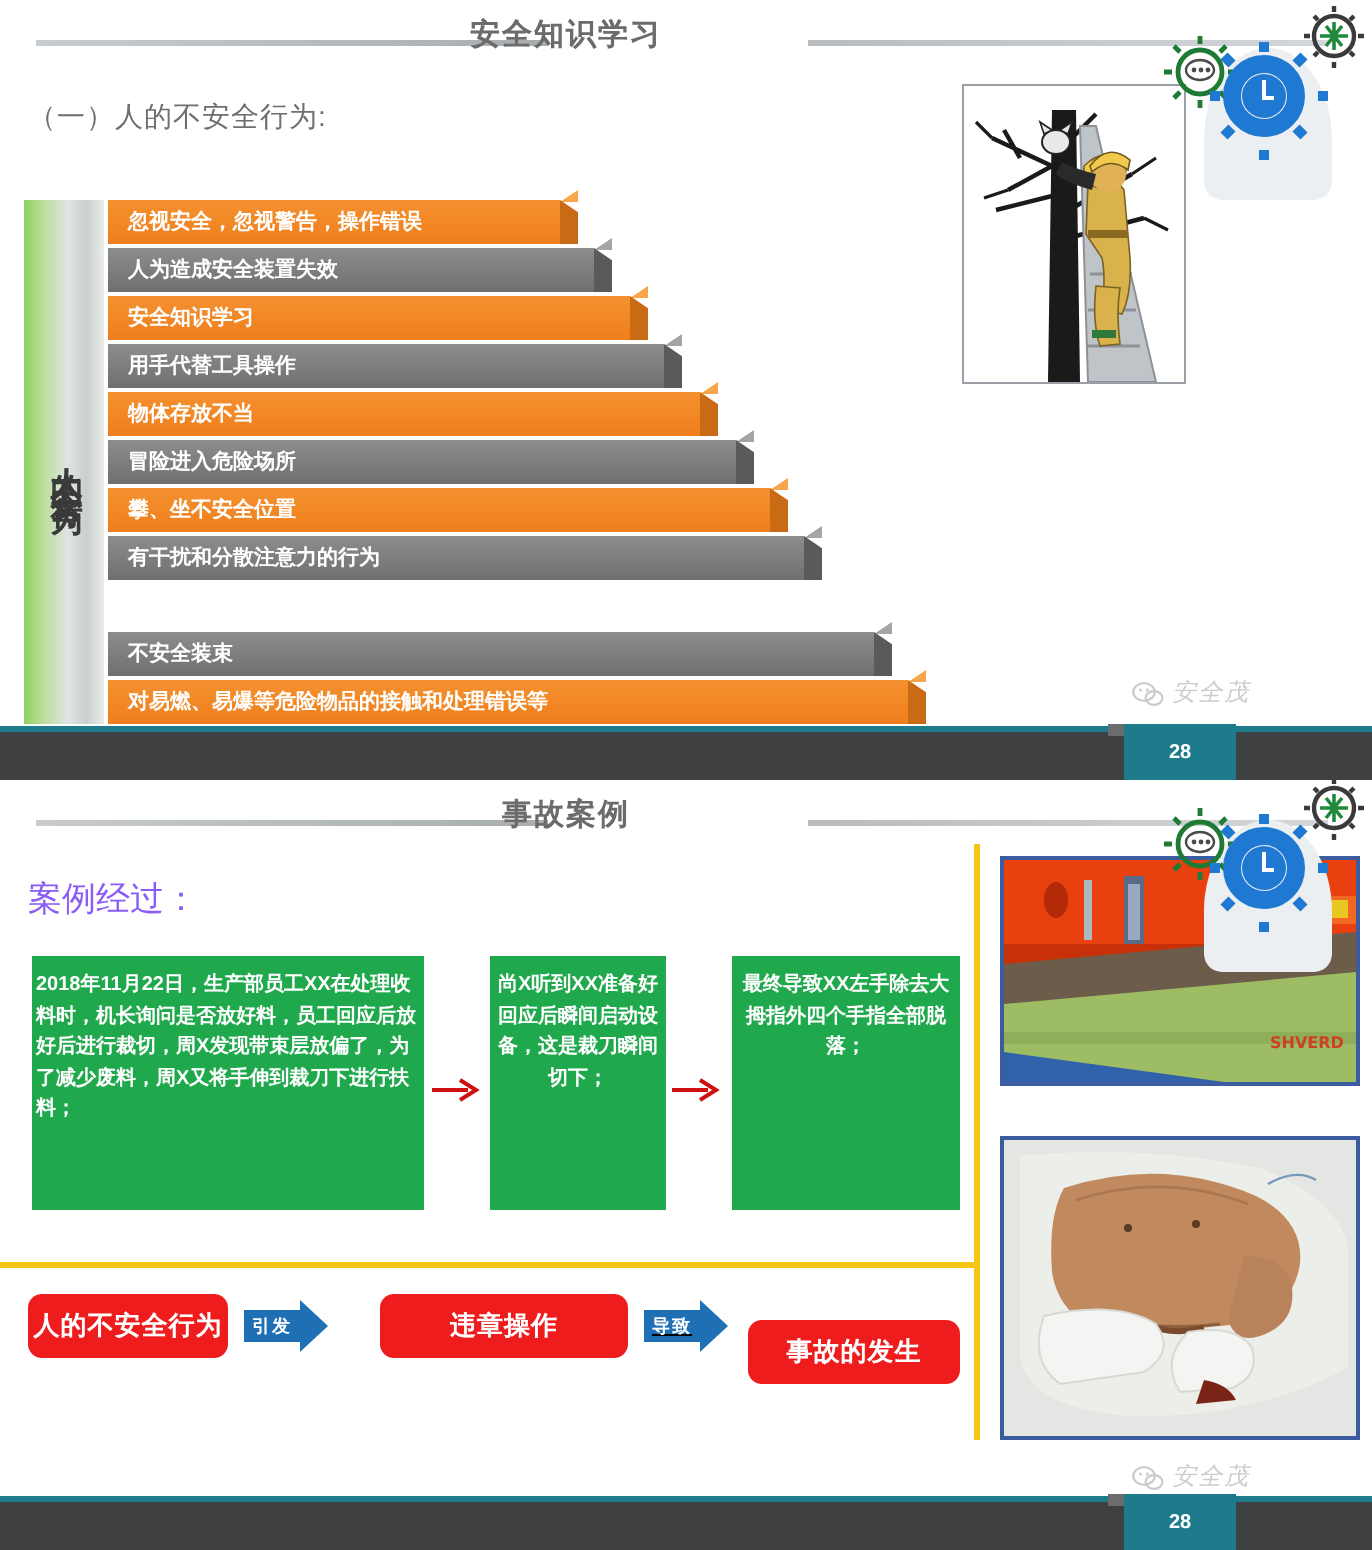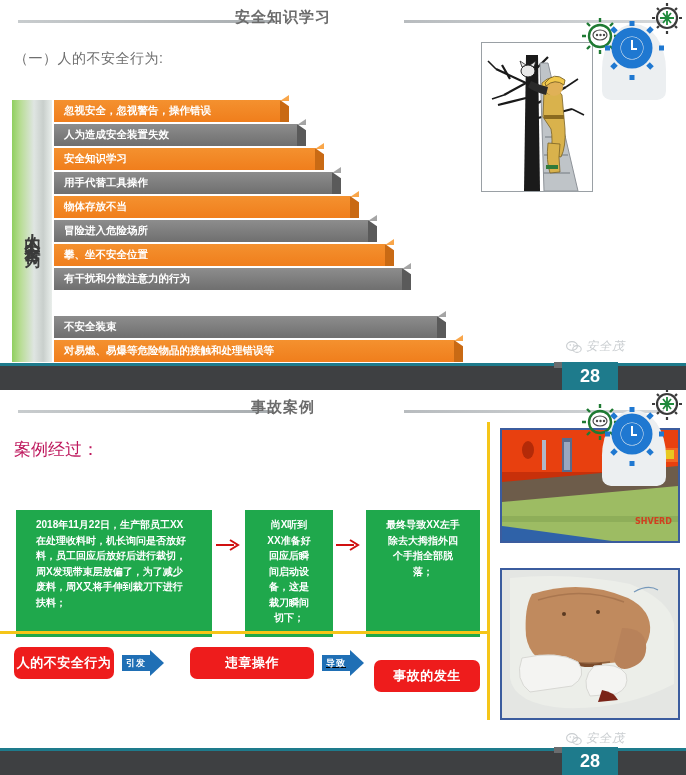--- a/index.html
+++ b/index.html
@@ -85,33 +85,33 @@
   
   .wm { position:absolute; display:flex; align-items:center; gap:4px;
         font-size:12px; color:#c9cdd0; font-style:italic; letter-spacing:1px;}
   .wm svg { display:block; }
 
   
   .footbar { position:absolute; left:0; bottom:0; width:686px; height:24px; background:#3e4042; }
   .footbar .teal-top { position:absolute; left:0; top:-3px; width:686px; height:3px; background:#1e7b8c; }
   .pagebadge {
     position:absolute; left:562px; top:-4px; width:56px; height:28px;
-    background:#1e7b8c; color:#fff; font-size:18px; font-weight:bold;
+    background:#1e7b8c; color:#fff; font-size:10px; font-weight:bold;
     display:flex; align-items:center; justify-content:center;
   }
   .pagebadge .nub { position:absolute; left:-8px; top:0; width:8px; height:6px; background:#6a6c6e; }
 
   
   .slide2 { position:absolute; left:0; top:390px; width:686px; height:385px; background:#fff; overflow:hidden; }
-  .s2-head { position:absolute; left:14px; top:48px; font-size:17px; color:#be185d;font-family:Liberation Mono, monospace; }
+  .s2-head { position:absolute; left:14px; top:48px; font-size:17px; color:#8b5cf6;font-family:Liberation Mono, monospace; }
 
   .gbox {
     position:absolute; background:#1fa84c; color:#fff;
     font-size:10px; font-weight:bold; line-height:1.55;
-    padding:7px 20px; text-align:center;margin-top:32px;
+    padding:7px 2px; text-align:center;
   }
   .gbox.left-align { text-align:left; }
 
   .arrow-red { position:absolute; width:26px; height:14px; }
 
   .yline { position:absolute; background:#f5c518; }
 
   .photo-frame { position:absolute; border:2px solid #3b5c9e; background:#ddd; overflow:hidden; }
 
   .rbox {

